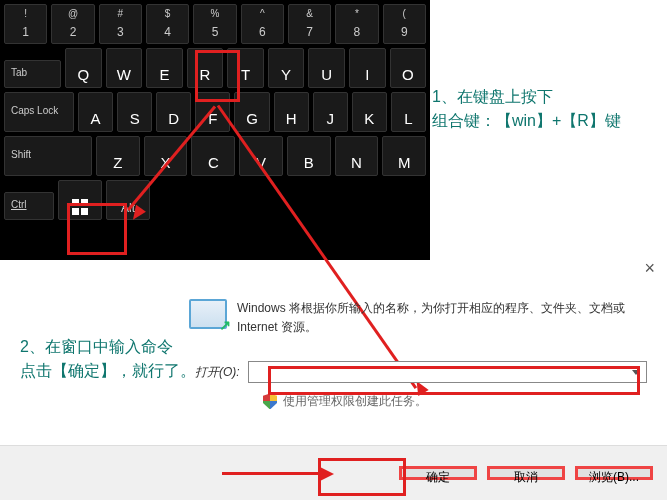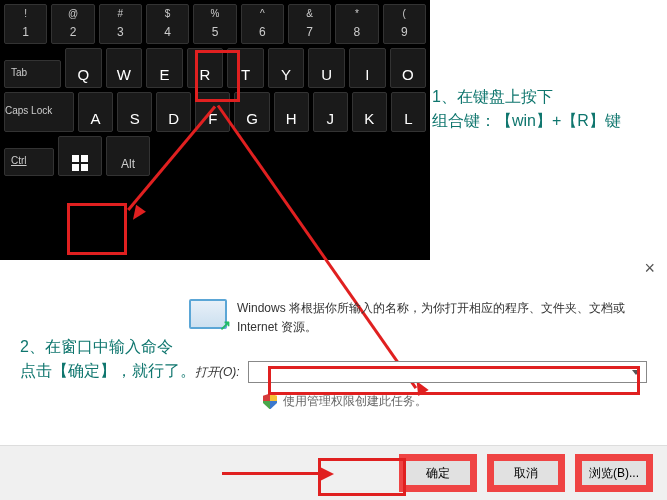--- a/index.html
+++ b/index.html
@@ -2,21 +2,21 @@
 <html><head>
 <meta charset="utf-8">
 <style>
   * { box-sizing: border-box; margin: 0; padding: 0; }
   body { width: 667px; height: 500px; background: #fff; font-family: "Microsoft YaHei", sans-serif; font-size: 12px; position: relative; overflow: hidden; }
 
   .keyboard { position: absolute; left: 0; top: 0; width: 430px; height: 260px; background: #000; padding: 4px; }
   .kb-row { display: flex; gap: 4px; margin-bottom: 4px; height: 40px; }
   .key { background: #1a1a1a; border: 1px solid #333; border-radius: 2px; color: #ccc; display: flex; align-items: flex-end; justify-content: center; padding-bottom: 4px; font-size: 12px; position: relative; flex: 1; min-width: 33px; }
   .key.wide1 { flex: 0 0 57px; justify-content: flex-start; padding-left: 6px; align-items: center; font-size: 10px; margin-top: 12px; }
-  .key.wide2 { flex: 0 0 70px; justify-content: flex-start; align-items: center; font-size: 10px; }
+  .key.wide2 { flex: 0 0 70px; justify-content: flex-start; padding-left: 6px; align-items: center; font-size: 10px; }
   .key.wide3 { flex: 0 0 88px; justify-content: flex-start; padding-left: 6px; align-items: center; font-size: 10px; }
   .key.ctrl { flex: 0 0 50px; text-decoration: underline; }
   .key.winkey { flex: 0 0 44px; }
   .key .up { position: absolute; top: 3px; font-size: 10px; }
   .key.white { color: #fff; font-size: 15px; }
   .win-logo { display: inline-block; width: 16px; height: 16px; position: relative; }
   .win-logo::before { content: ""; position: absolute; inset: 0; background:
     linear-gradient(#fff,#fff) 0 0/7px 7px no-repeat,
     linear-gradient(#fff,#fff) 9px 0/7px 7px no-repeat,
     linear-gradient(#fff,#fff) 0 9px/7px 7px no-repeat,
@@ -52,21 +52,21 @@
 
   .dlg-input-row { display: flex; align-items: center; gap: 8px; margin-top: 20px; padding-left: 10px; }
   .dlg-label { font-size: 12px; color: #333; flex: 0 0 auto; font-style: italic; }
   .combo { flex: 1; height: 22px; border: 1px solid #888; background: #fff; position: relative; margin-right: 8px; }
   .combo::after { content: ""; position: absolute; right: 6px; top: 8px; border-left: 4px solid transparent; border-right: 4px solid transparent; border-top: 5px solid #555; }
 
   .dlg-admin { display: flex; gap: 6px; margin-top: 10px; padding-left: 78px; font-size: 12px; color: #666; }
   .shield { width: 14px; height: 16px; background: conic-gradient(#f5c233 0 25%, #3b78cc 25% 50%, #4aa64a 50% 75%, #d63b3b 75% 100%); clip-path: polygon(50% 0, 100% 15%, 100% 60%, 50% 100%, 0 60%, 0 15%); }
 
   .dlg-buttons { position: absolute; left: 0; top: 445px; right: 0; height: 55px; background: #f0f0f0; border-top: 1px solid #ddd; display: flex; justify-content: flex-end; align-items: center; gap: 10px; padding-right: 14px; }
-  .btn { min-width: 78px; height: 38px; background: #e1e1e1; border: 7px solid #ef4444; font-size: 12px; cursor: pointer; }
+  .btn { min-width: 78px; height: 14px; background: #e1e1e1; border: 3px solid #ef4444; font-size: 12px; cursor: pointer; }
 </style>
 </head>
 <body>
 
 <div class="keyboard">
   <div class="kb-row" id="row0">
       <div class="key"><span class="up">!</span>1</div>
       <div class="key"><span class="up">@</span>2</div>
       <div class="key"><span class="up">#</span>3</div>
       <div class="key"><span class="up">$</span>4</div>
@@ -76,20 +76,24 @@
       <div class="key"><span class="up">*</span>8</div>
       <div class="key"><span class="up">(</span>9</div>
     </div>
   <div class="kb-row">
     <div class="key wide1">Tab</div>
     <div id="row1" style="display:contents"><div class="key white">Q</div><div class="key white">W</div><div class="key white">E</div><div class="key white">R</div><div class="key white">T</div><div class="key white">Y</div><div class="key white">U</div><div class="key white">I</div><div class="key white">O</div></div>
   </div>
   <div class="kb-row">
     <div class="key wide2">Caps Lock</div>
     <div id="row2" style="display:contents"><div class="key white">A</div><div class="key white">S</div><div class="key white">D</div><div class="key white">F</div><div class="key white">G</div><div class="key white">H</div><div class="key white">J</div><div class="key white">K</div><div class="key white">L</div></div>
+  </div>
+  <div class="kb-row">
+    <div class="key wide3">Shift</div>
+    <div id="row3" style="display:contents"><div class="key white">Z</div><div class="key white">X</div><div class="key white">C</div><div class="key white">V</div><div class="key white">B</div><div class="key white">N</div><div class="key white">M</div></div>
   </div>
   <div class="kb-row">
     <div class="key wide1 ctrl">Ctrl</div>
     <div class="key winkey">
         <span class="win-logo"></span>
       </div>
     <div class="key winkey">Alt</div>
   </div>
 </div>
 

